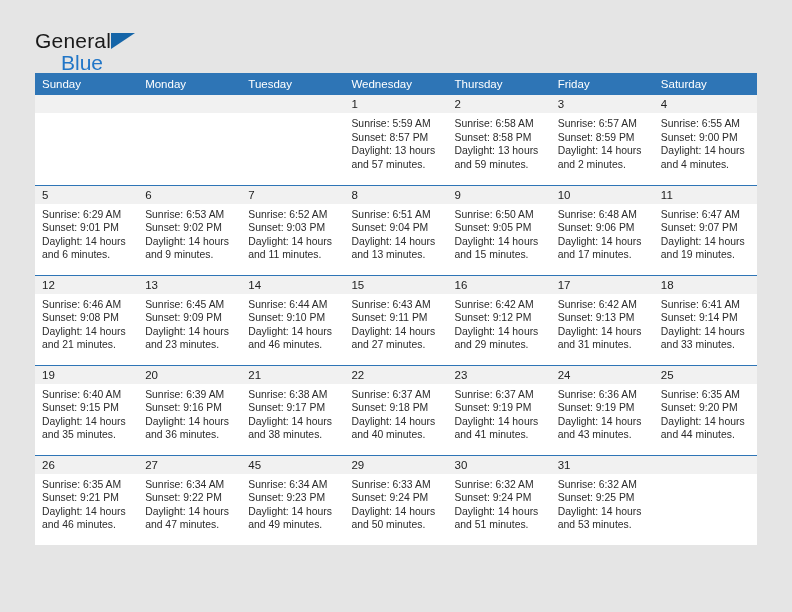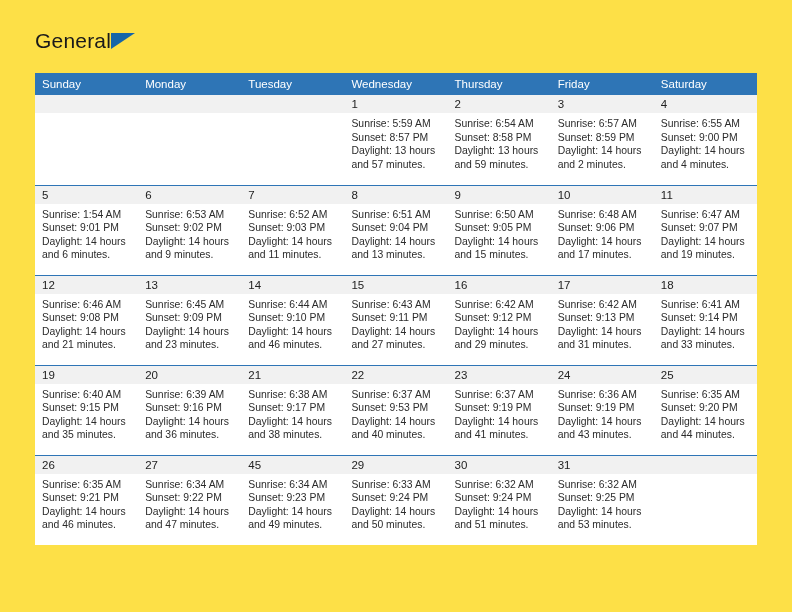--- a/index.html
+++ b/index.html
@@ -9,21 +9,21 @@
     width: 792px;
     height: 612px;
     background: #ffffff;
     font-family: "Liberation Sans", sans-serif;
     -webkit-font-smoothing: antialiased;
   }
   .page {
     position: relative;
     width: 792px;
     height: 612px;
-    background: #fde047;
+    background: #e5e5e5;
   }
 
   
   .top {
     display: flex;
     align-items: flex-start;
     justify-content: space-between;
     padding: 30px 35px 0 35px;
     height: 73px;
   }
@@ -122,20 +122,21 @@
 </head>
 <body>
 
 <div class="page">
 
   <div class="top">
 
     <div class="brand">
       <span class="brand-general">General</span>
       <span class="brand-tri"></span>
+      <span class="brand-blue">Blue</span>
     </div>
 
     <div class="titles">
     </div>
 
   </div>
 
   <div class="cal-wrap">
     <table class="cal">
       <thead>
@@ -164,21 +165,21 @@
               <div class="daynum">1</div>
               <div class="info">
                 <div>Sunrise: 5:59 AM</div>
                 <div>Sunset: 8:57 PM</div>
                 <div>Daylight: 13 hours and 57 minutes.</div>
               </div>
             </td>
             <td class="">
               <div class="daynum">2</div>
               <div class="info">
-                <div>Sunrise: 6:54 AM</div>
+                <div>Sunrise: 6:58 AM</div>
                 <div>Sunset: 8:58 PM</div>
                 <div>Daylight: 13 hours and 59 minutes.</div>
               </div>
             </td>
             <td class="">
               <div class="daynum">3</div>
               <div class="info">
                 <div>Sunrise: 6:57 AM</div>
                 <div>Sunset: 8:59 PM</div>
                 <div>Daylight: 14 hours and 2 minutes.</div>
@@ -190,21 +191,21 @@
                 <div>Sunrise: 6:55 AM</div>
                 <div>Sunset: 9:00 PM</div>
                 <div>Daylight: 14 hours and 4 minutes.</div>
               </div>
             </td>
           </tr>
           <tr class="week">
             <td class="">
               <div class="daynum">5</div>
               <div class="info">
-                <div>Sunrise: 1:54 AM</div>
+                <div>Sunrise: 6:29 AM</div>
                 <div>Sunset: 9:01 PM</div>
                 <div>Daylight: 14 hours and 6 minutes.</div>
               </div>
             </td>
             <td class="">
               <div class="daynum">6</div>
               <div class="info">
                 <div>Sunrise: 6:53 AM</div>
                 <div>Sunset: 9:02 PM</div>
                 <div>Daylight: 14 hours and 9 minutes.</div>
@@ -331,21 +332,21 @@
               <div class="info">
                 <div>Sunrise: 6:38 AM</div>
                 <div>Sunset: 9:17 PM</div>
                 <div>Daylight: 14 hours and 38 minutes.</div>
               </div>
             </td>
             <td class="">
               <div class="daynum">22</div>
               <div class="info">
                 <div>Sunrise: 6:37 AM</div>
-                <div>Sunset: 9:53 PM</div>
+                <div>Sunset: 9:18 PM</div>
                 <div>Daylight: 14 hours and 40 minutes.</div>
               </div>
             </td>
             <td class="">
               <div class="daynum">23</div>
               <div class="info">
                 <div>Sunrise: 6:37 AM</div>
                 <div>Sunset: 9:19 PM</div>
                 <div>Daylight: 14 hours and 41 minutes.</div>
               </div>

